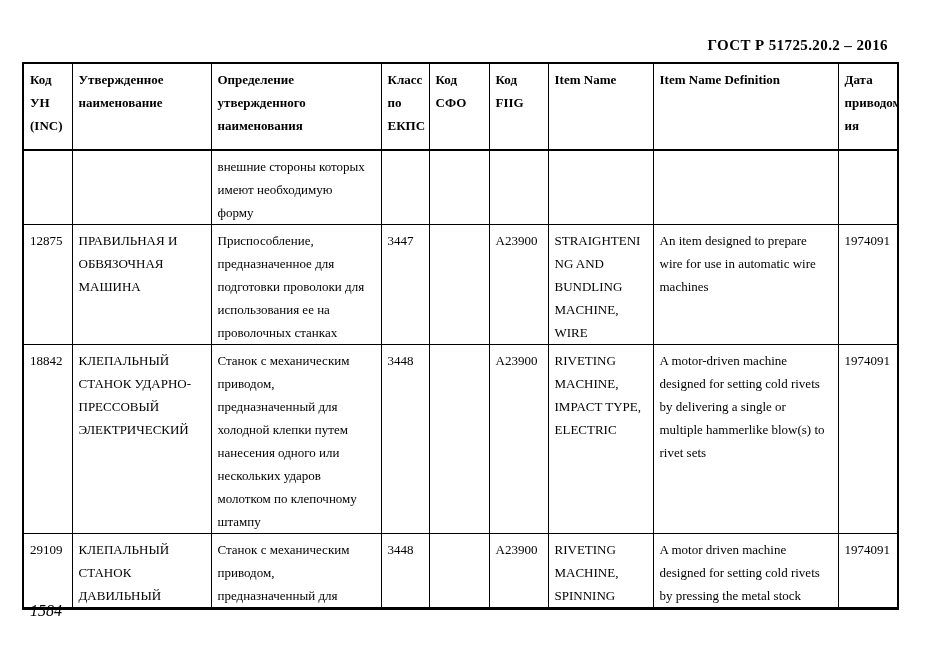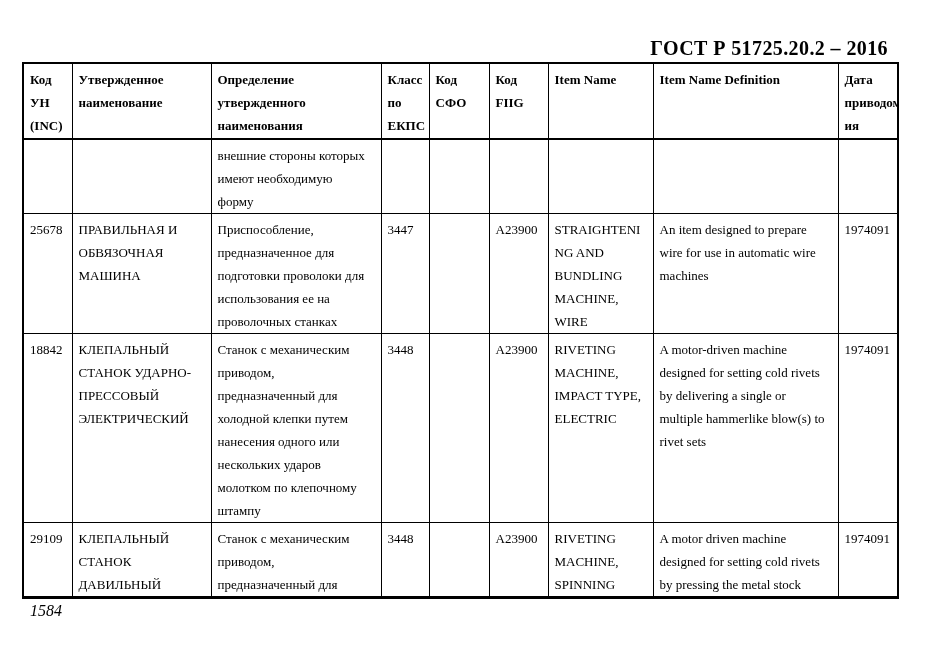--- a/index.html
+++ b/index.html
@@ -13,21 +13,21 @@
   }
   .page {
     position: absolute;
     inset: 0;
     background: #ffffff;
   }
   .doc-title {
     position: absolute;
     top: 37px;
     right: 47px;
-    font-size: 20px;
+    font-size: 15px;
     font-weight: bold;
     letter-spacing: 0.4px;
     white-space: nowrap;
   }
   table.gost-table {
     position: absolute;
     left: 22px;
     top: 62px;
     width: 875px;
     border-collapse: collapse;
@@ -43,21 +43,21 @@
     font-size: 13px;
     line-height: 23px;
     padding: 4px 3px 0 6px;
     white-space: pre-line;
     overflow: hidden;
   }
   .gost-table thead th {
     font-weight: bold;
     border-bottom: 2px solid #000;
   }
-  tr.r-header { height: 76px; }
+  tr.r-header { height: 87px; }
   tr.r0 { height: 67px; margin-left: 48px; }
   tr.r1 { height: 120px; }
   tr.r2 { height: 188px; }
   tr.r3 { height: 73px; margin-top: 41px; }
   .page-number {
     position: absolute;
     left: 30px;
     top: 602px;
     font-size: 16px;
     font-style: italic;
@@ -114,21 +114,21 @@
 имеют необходимую
 форму</td>
         <td></td>
         <td></td>
         <td></td>
         <td></td>
         <td></td>
         <td></td>
       </tr>
       <tr class="r1">
-        <td>25678</td>
+        <td>12875</td>
         <td>ПРАВИЛЬНАЯ И
 ОБВЯЗОЧНАЯ
 МАШИНА</td>
         <td>Приспособление,
 предназначенное для
 подготовки проволоки для
 использования ее на
 проволочных станках</td>
         <td>3447</td>
         <td></td>

